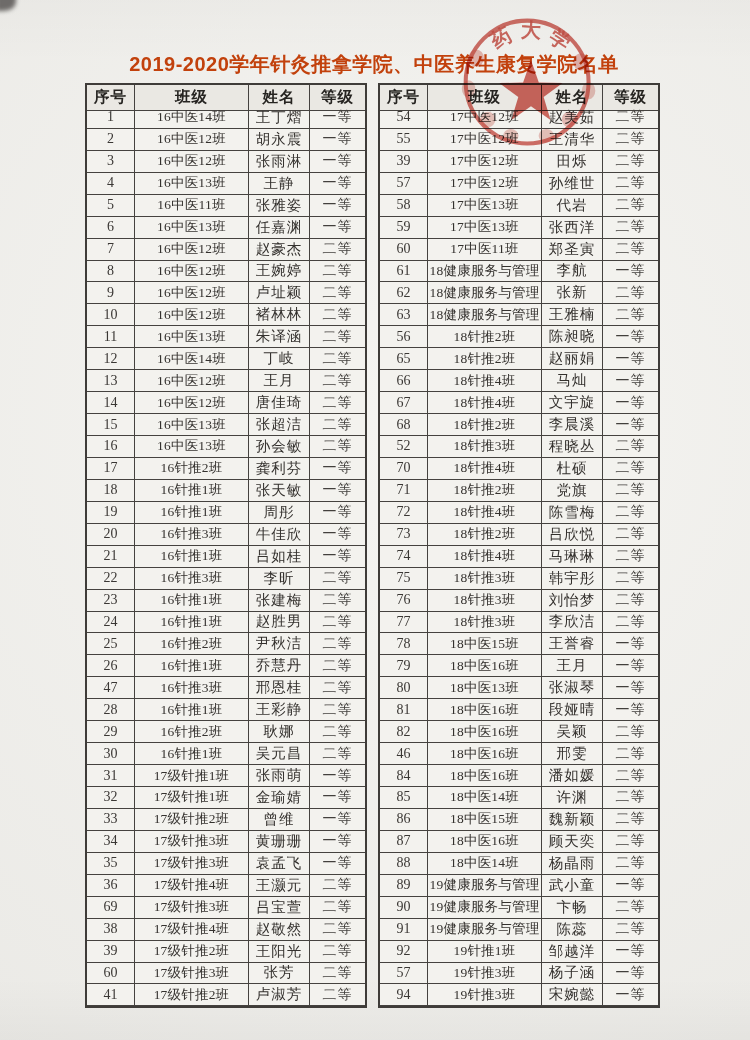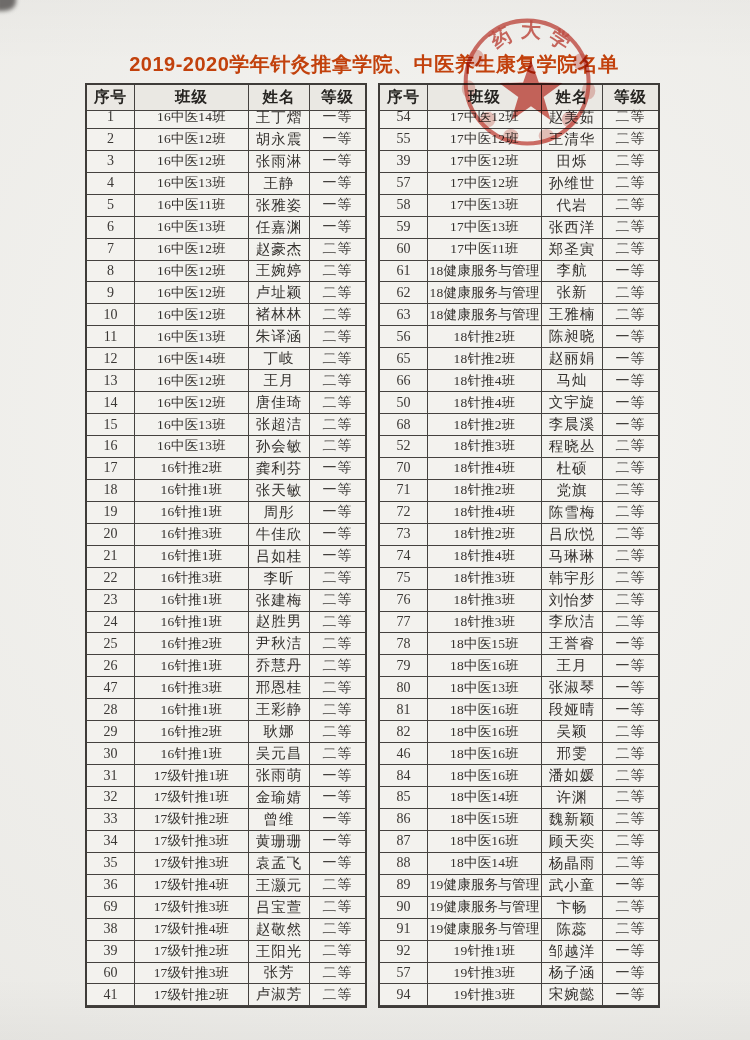--- a/index.html
+++ b/index.html
@@ -285,21 +285,21 @@
       <div class="cell c-name">陈昶晓</div>
       <div class="cell c-grade">一等</div>
       <div class="cell c-no">65</div>
       <div class="cell c-class">18针推2班</div>
       <div class="cell c-name">赵丽娟</div>
       <div class="cell c-grade">一等</div>
       <div class="cell c-no">66</div>
       <div class="cell c-class">18针推4班</div>
       <div class="cell c-name">马灿</div>
       <div class="cell c-grade">一等</div>
-      <div class="cell c-no">50</div>
+      <div class="cell c-no">67</div>
       <div class="cell c-class">18针推4班</div>
       <div class="cell c-name">文宇旋</div>
       <div class="cell c-grade">一等</div>
       <div class="cell c-no">68</div>
       <div class="cell c-class">18针推2班</div>
       <div class="cell c-name">李晨溪</div>
       <div class="cell c-grade">一等</div>
       <div class="cell c-no">52</div>
       <div class="cell c-class">18针推3班</div>
       <div class="cell c-name">程晓丛</div>

